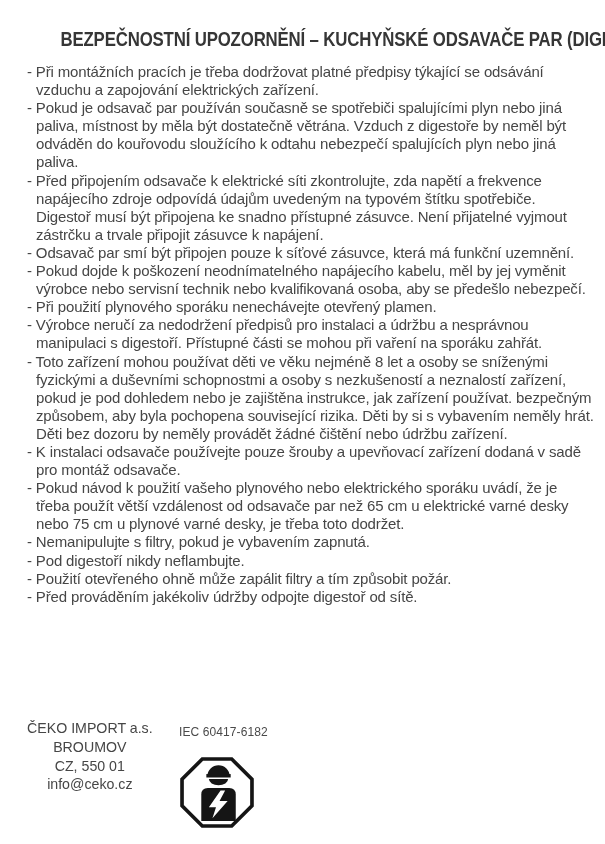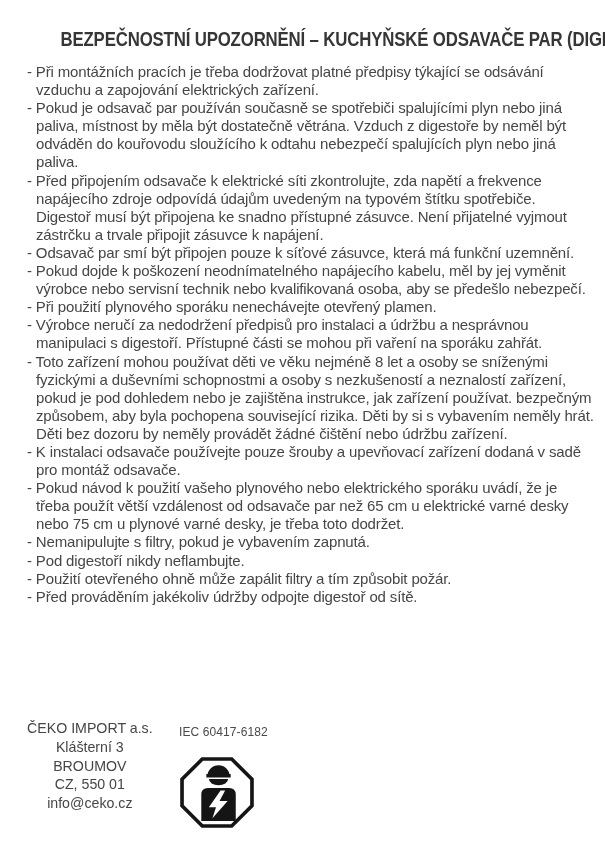--- a/index.html
+++ b/index.html
@@ -137,21 +137,20 @@
       <div>
         <div class="line">- Použití otevřeného ohně může zapálit filtry a tím způsobit požár.</div>
       </div>
       <div>
         <div class="line">- Před prováděním jakékoliv údržby odpojte digestoř od sítě.</div>
       </div>
     </div>
 
   <div class="company">
     <div>ČEKO IMPORT a.s.</div>
-    <div>Klášterní 3</div>
     <div>BROUMOV</div>
     <div>CZ, 550 01</div>
     <div>info@ceko.cz</div>
   </div>
 
   <div class="cert">
     <div class="cert-label">IEC 60417-6182</div>
     <svg width="74" height="71" viewBox="0 0 73 70" aria-hidden="true">
 
       <polygon points="22,2 51,2 71,22 71,48 51,68 22,68 2,48 2,22" fill="#ffffff" stroke="#151515" stroke-width="3.6" stroke-linejoin="miter"></polygon>

